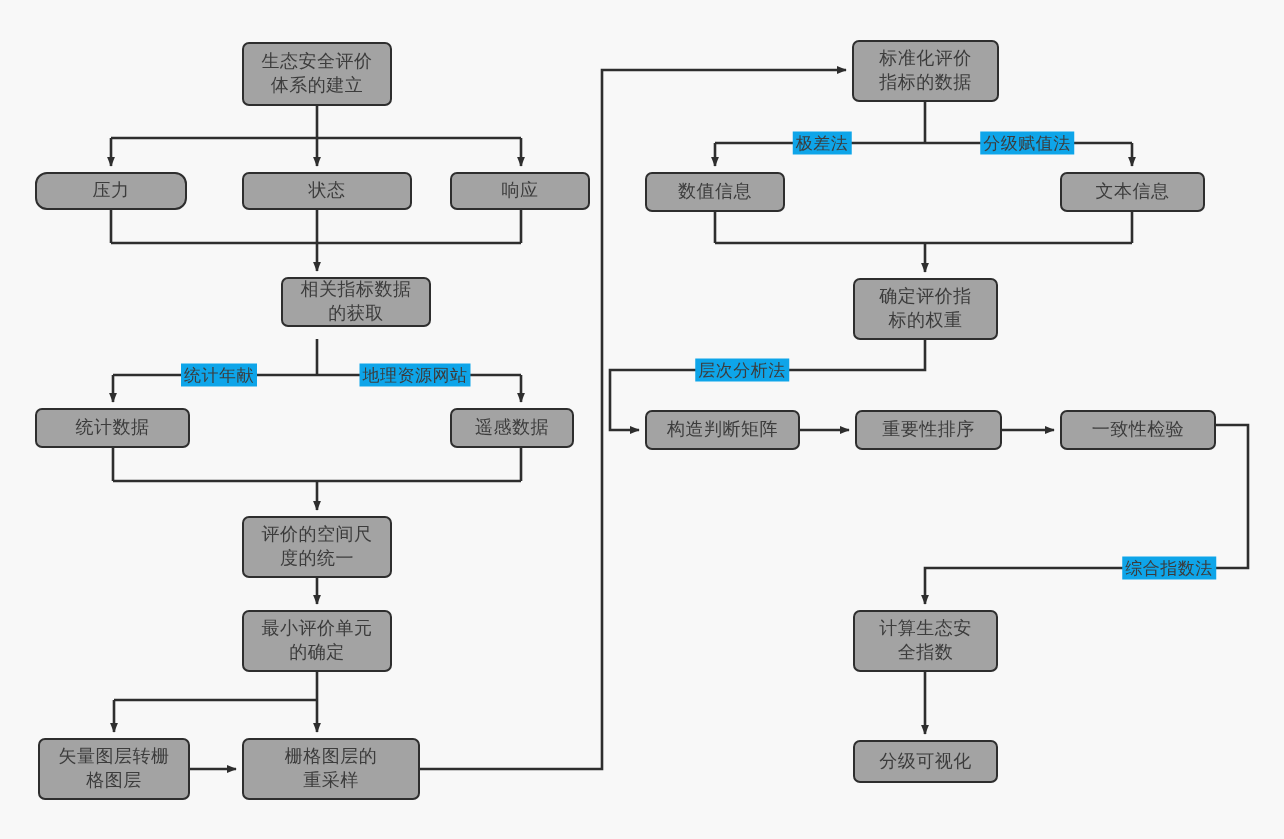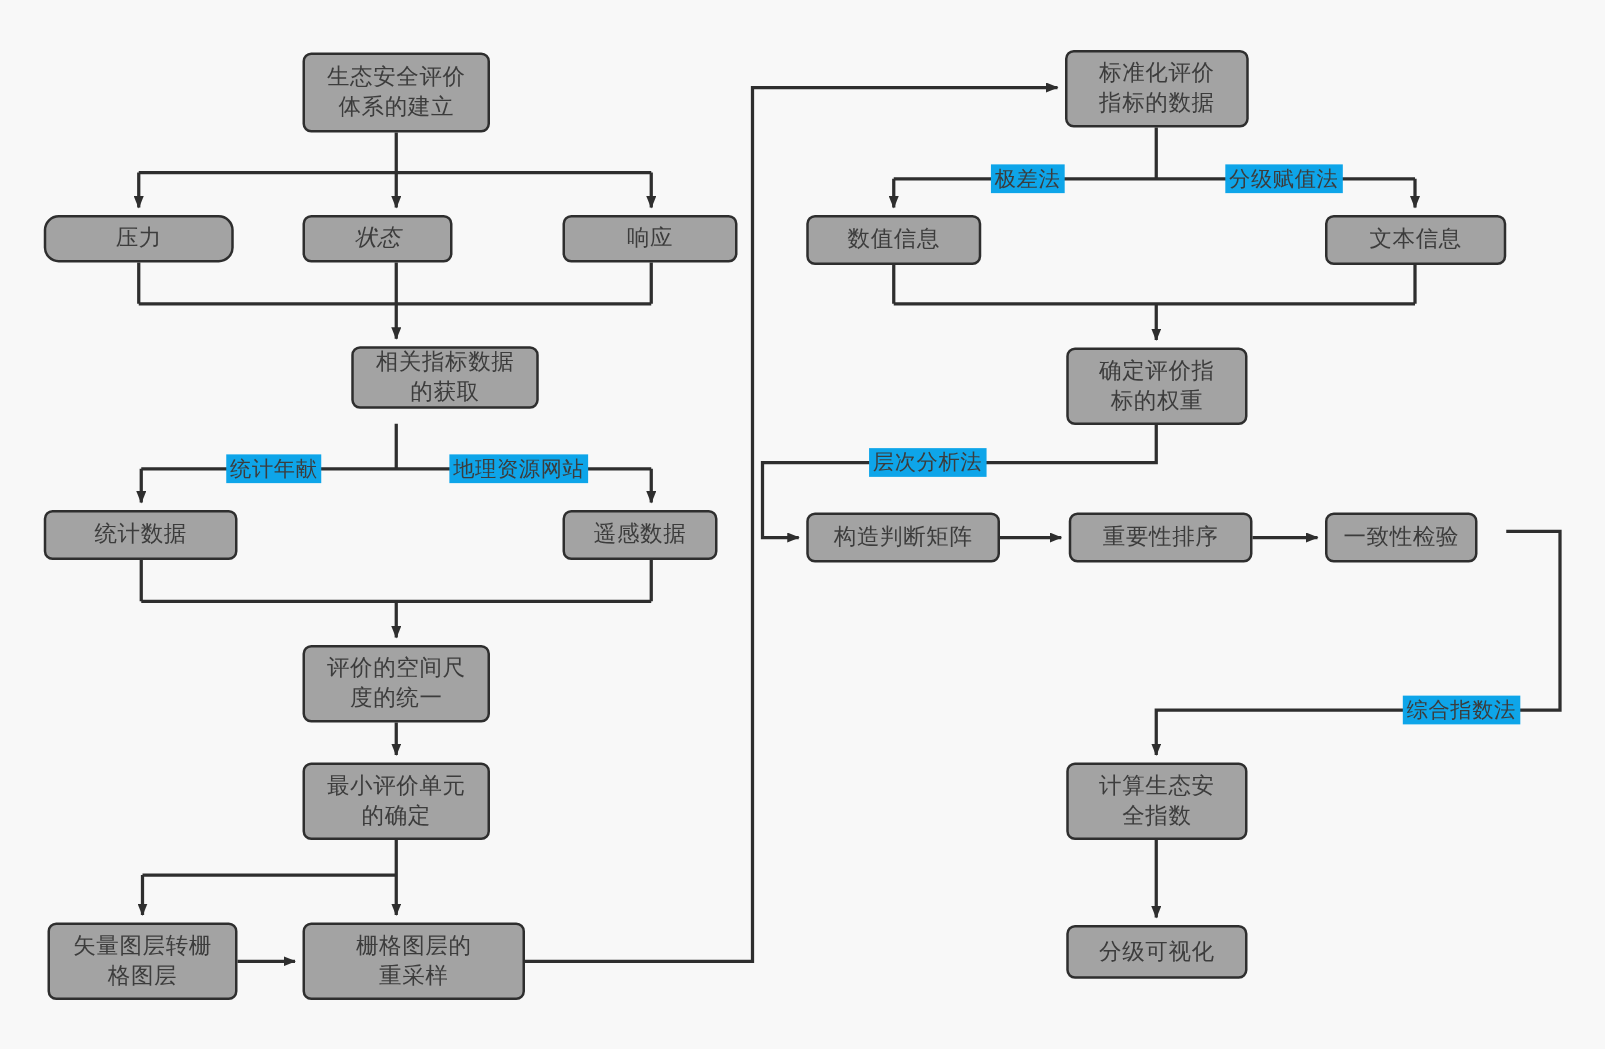--- a/index.html
+++ b/index.html
@@ -114,21 +114,21 @@
       <path d="M1205,425 L1248,425 L1248,568 L925,568 L925,604" marker-end="url(#ah)"></path>
 
       <path d="M925,672 L925,734" marker-end="url(#ah)"></path>
 
     </g>
   </svg>
 
   <div class="node" style="left:242px;top:42px;width:150px;height:64px;">生态安全评价
 体系的建立</div>
   <div class="node" style="left:35px;top:172px;width:152px;height:38px;border-radius:12px;">压力</div>
-  <div class="node" style="left:242px;top:172px;width:120px;height:38px;font-style:italic;">状态</div>
+  <div class="node" style="left:242px;top:172px;width:170px;height:38px;">状态</div>
   <div class="node" style="left:450px;top:172px;width:140px;height:38px;">响应</div>
   <div class="node" style="left:242px;top:277px;width:150px;height:50px;margin-left:39px;">相关指标数据
 的获取</div>
   <div class="node" style="left:35px;top:408px;width:155px;height:40px;">统计数据</div>
   <div class="node" style="left:450px;top:408px;width:124px;height:40px;">遥感数据</div>
   <div class="node" style="left:242px;top:516px;width:150px;height:62px;">评价的空间尺
 度的统一</div>
   <div class="node" style="left:242px;top:610px;width:150px;height:62px;">最小评价单元
 的确定</div>
   <div class="node" style="left:38px;top:738px;width:152px;height:62px;">矢量图层转栅
@@ -136,21 +136,21 @@
   <div class="node" style="left:242px;top:738px;width:178px;height:62px;">栅格图层的
 重采样</div>
   <div class="node" style="left:852px;top:40px;width:147px;height:62px;">标准化评价
 指标的数据</div>
   <div class="node" style="left:645px;top:172px;width:140px;height:40px;">数值信息</div>
   <div class="node" style="left:1060px;top:172px;width:145px;height:40px;">文本信息</div>
   <div class="node" style="left:853px;top:278px;width:145px;height:62px;">确定评价指
 标的权重</div>
   <div class="node" style="left:645px;top:410px;width:155px;height:40px;">构造判断矩阵</div>
   <div class="node" style="left:855px;top:410px;width:147px;height:40px;">重要性排序</div>
-  <div class="node" style="left:1060px;top:410px;width:122px;height:40px;">一致性检验</div>
+  <div class="node" style="left:1060px;top:410px;width:156px;height:40px;">一致性检验</div>
   <div class="node" style="left:853px;top:610px;width:145px;height:62px;">计算生态安
 全指数</div>
   <div class="node" style="left:853px;top:740px;width:145px;height:43px;text-align:center;">分级可视化</div>
 
   <div class="edge-label" style="left:219px;top:375px;">统计年献</div>
   <div class="edge-label" style="left:415px;top:375px;">地理资源网站</div>
   <div class="edge-label" style="left:822px;top:143px;">极差法</div>
   <div class="edge-label" style="left:1027px;top:143px;">分级赋值法</div>
   <div class="edge-label" style="left:742px;top:370px;">层次分析法</div>
   <div class="edge-label" style="left:1169px;top:568px;">综合指数法</div>

